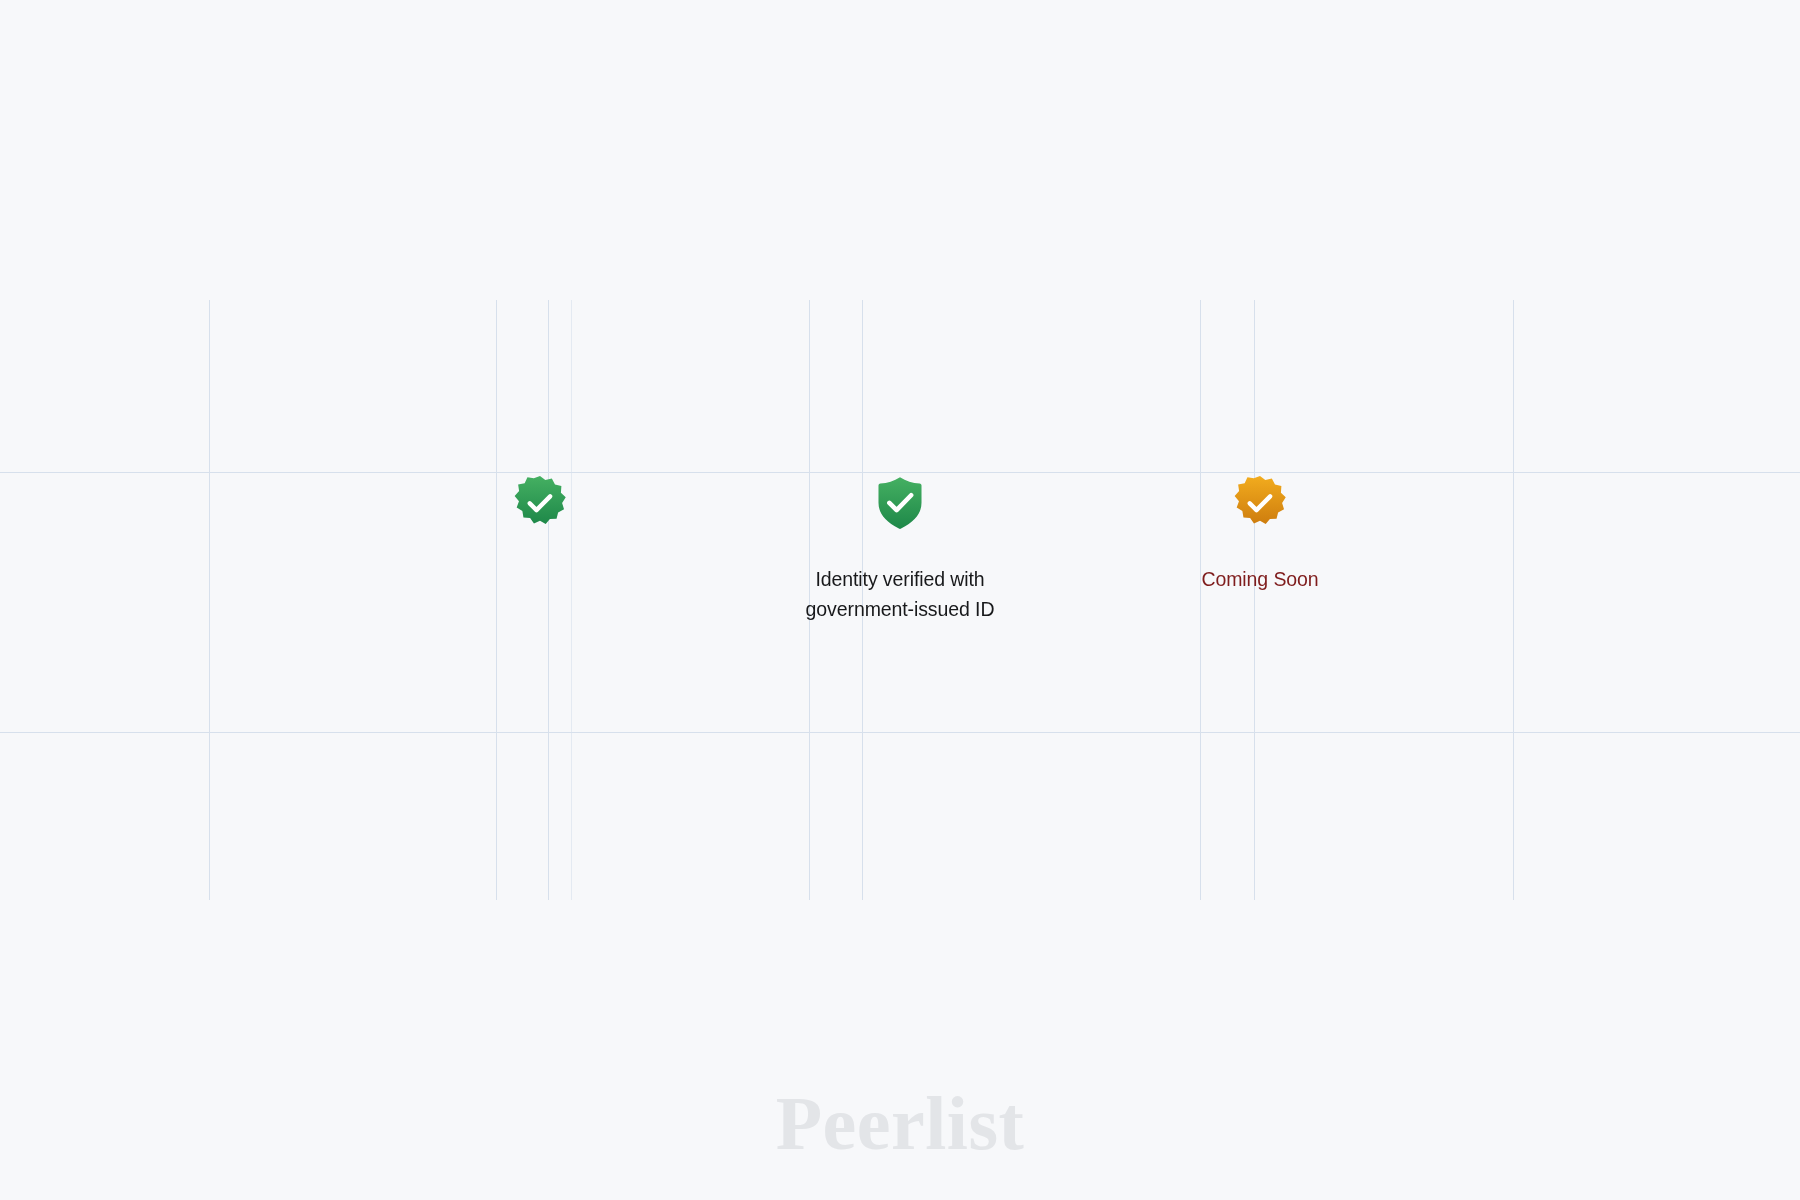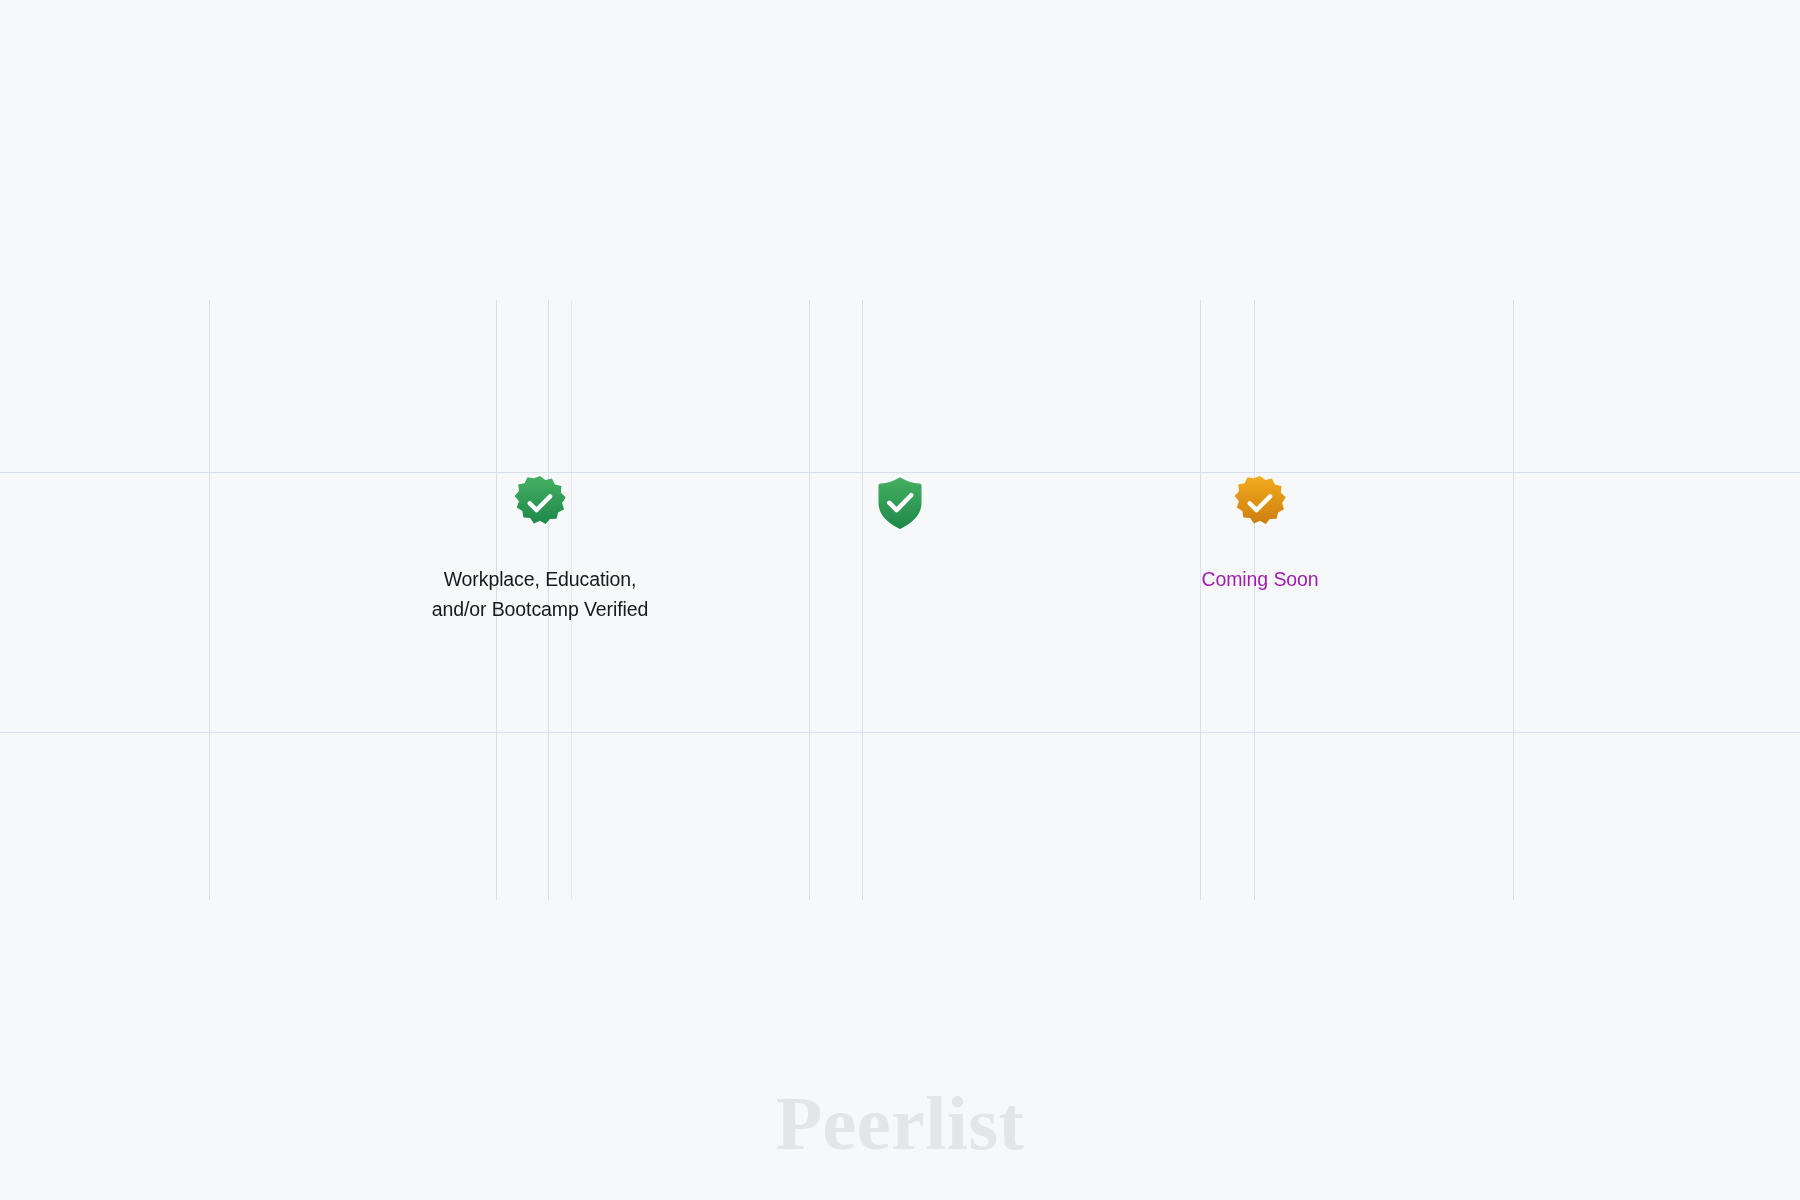--- a/index.html
+++ b/index.html
@@ -75,21 +75,21 @@
   .badge-label {
     margin-top:32px;
     text-align:center;
     font-size:19.5px;
     line-height:30px;
     color:#18191B;
     letter-spacing:-0.1px;
     white-space:pre-line;
   }
 
-  .badge-label.muted { color:#a21caf; }
+  .badge-label.muted { color:#7f1d1d; }
 
   
   #watermark {
     position:absolute;
     left:0;
     top:1085px;
     width:1800px;
     text-align:center;
     font-family:"Liberation Serif", serif;
     font-size:76px;
@@ -126,38 +126,38 @@
           <defs>
             <linearGradient id="g0" x1="0" y1="0" x2="0" y2="1">
               <stop offset="0" stop-color="#45B062"></stop>
               <stop offset="1" stop-color="#1E8849"></stop>
             </linearGradient>
           </defs>
           <path fill="url(#g0)" d="M24 1.6l4.4 3.3 5.4-1.1 2.6 4.8 5.3 1.4-.4 5.5 4 3.8-3 4.6 1.6 5.3-4.9 2.6-1.3 5.3-5.5.1-3.5 4.2-4.7-2.8-5 2.4-3.2-4.5-5.5-.5-.9-5.4-4.7-2.9 1.9-5.2L3 18.2l3.7-4.1-.8-5.4 5.4-1 2.3-5 5.3.8z"></path>
           <path fill="none" stroke="#ffffff" stroke-width="3.6" stroke-linecap="round" stroke-linejoin="round" d="M15.5 24.3l5.6 5.6 11.3-11.4"></path>
         </svg>
       </span>
-      <div class="badge-label">Workplace, Education,
-and/or Bootcamp Verified</div>
     </div>
 
 
     <div class="badge-cell">
       <span>
         <svg class="badge-icon" viewBox="0 0 48 48" aria-hidden="true">
           <defs>
             <linearGradient id="g2" x1="0" y1="0" x2="0" y2="1">
               <stop offset="0" stop-color="#45B062"></stop>
               <stop offset="1" stop-color="#1E8849"></stop>
             </linearGradient>
           </defs>
           <path fill="url(#g2)" d="M24 2.6c5 3.1 10.3 4.9 16.3 5.3.9.1 1.5.8 1.5 1.7v14.1c0 8.6-5.3 15.6-16.9 21.5-.6.3-1.2.3-1.8 0C11.5 39.3 6.2 32.3 6.2 23.7V9.6c0-.9.6-1.6 1.5-1.7 6-.4 11.3-2.2 16.3-5.3z"></path>
           <path fill="none" stroke="#ffffff" stroke-width="3.8" stroke-linecap="round" stroke-linejoin="round" d="M15.2 23.9l6 6 12-12.3"></path>
         </svg>
       </span>
+      <div class="badge-label">Identity verified with
+government-issued ID</div>
     </div>
 
     <div class="badge-cell">
       <span>
         <svg class="badge-icon" viewBox="0 0 48 48" aria-hidden="true">
           <defs>
             <linearGradient id="g3" x1="0" y1="0" x2="0" y2="1">
               <stop offset="0" stop-color="#F2AC1E"></stop>
               <stop offset="1" stop-color="#CE7D0E"></stop>
             </linearGradient>

